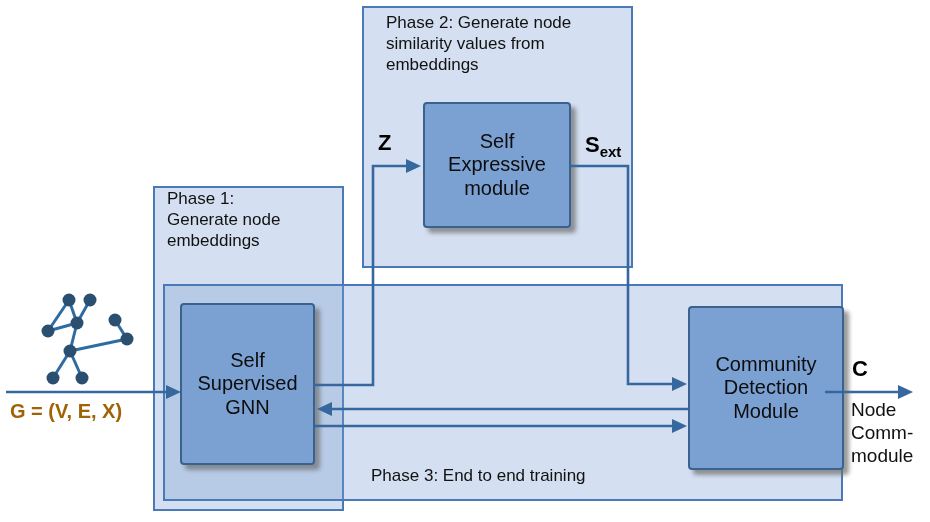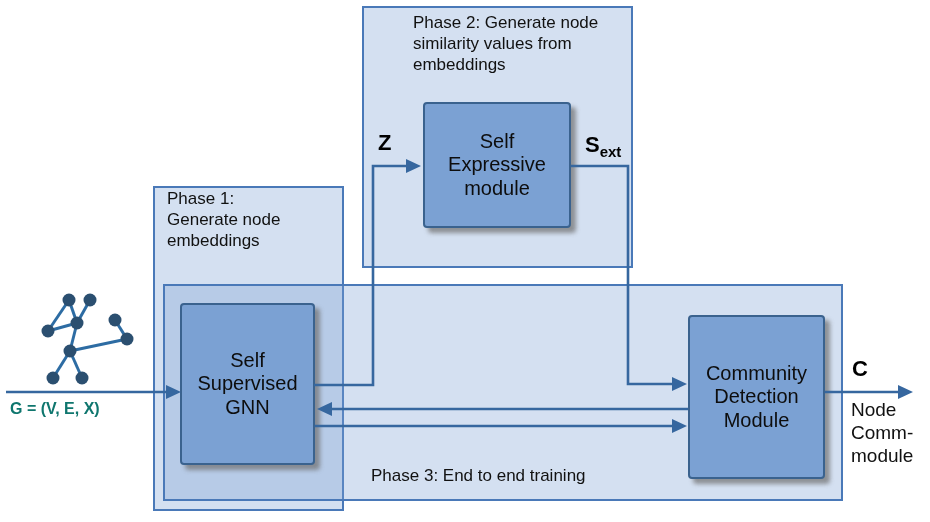--- a/index.html
+++ b/index.html
@@ -43,22 +43,22 @@
   .edge-label {
     position: absolute;
     font-weight: bold;
     font-size: 22px;
     color: #000;
   }
   .edge-label sub { font-size: 15px; font-weight: bold; }
   .io-label {
     position: absolute;
     font-weight: bold;
-    font-size: 16px;
-    color: #0f766e;
+    font-size: 20px;
+    color: #a16207;
   }
   .caption {
     position: absolute;
     font-size: 19px;
     line-height: 23px;
     white-space: pre-line;
     color: #111;
   }
   svg.overlay {
     position: absolute; left: 0; top: 0;
@@ -74,36 +74,36 @@
 
 <div id="canvas">
 
   <div class="phase-box" style="left:153px; top:186px; width:191px; height:325px;"></div>
   <div class="phase-box" style="left:362px; top:6px; width:271px; height:262px;"></div>
   <div class="phase-box" style="left:163px; top:284px; width:680px; height:217px;"></div>
 
   <div class="phase-title" style="left:167px; top:188px;">Phase 1:
 Generate node
 embeddings</div>
-  <div class="phase-title" style="left:386px; top:12px;margin-left:27px;">Phase 2: Generate node
+  <div class="phase-title" style="left:386px; top:12px;">Phase 2: Generate node
 similarity values from
 embeddings</div>
   <div class="phase-title" style="left:371px; top:465px;">Phase 3: End to end training</div>
 
   <div class="module-box" style="left:180px; top:303px; width:135px; height:162px;">
     <span class="module-label">Self
 Supervised
 GNN</span>
   </div>
   <div class="module-box" style="left:423px; top:102px; width:148px; height:126px;">
     <span class="module-label">Self
 Expressive
 module</span>
   </div>
-  <div class="module-box" style="left:688px; top:315px; width:137px; height:164px;">
+  <div class="module-box" style="left:688px; top:306px; width:156px; height:164px;">
     <span class="module-label">Community
 Detection
 Module</span>
   </div>
 
   <svg class="overlay" width="150" height="110" style="left:20px; top:285px;">
     <g>
       <line class="graph-edge" x1="49" y1="15" x2="28" y2="46"></line>
       <line class="graph-edge" x1="49" y1="15" x2="57" y2="38"></line>
       <line class="graph-edge" x1="70" y1="15" x2="57" y2="38"></line>

